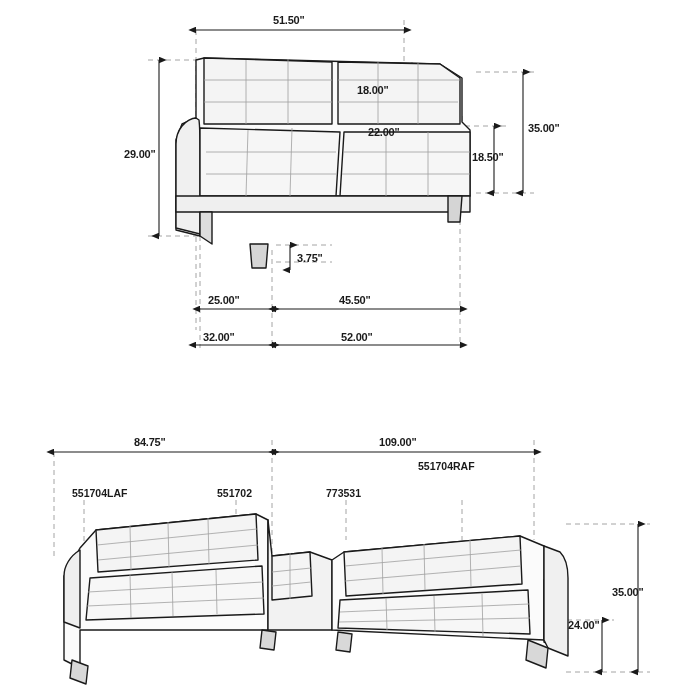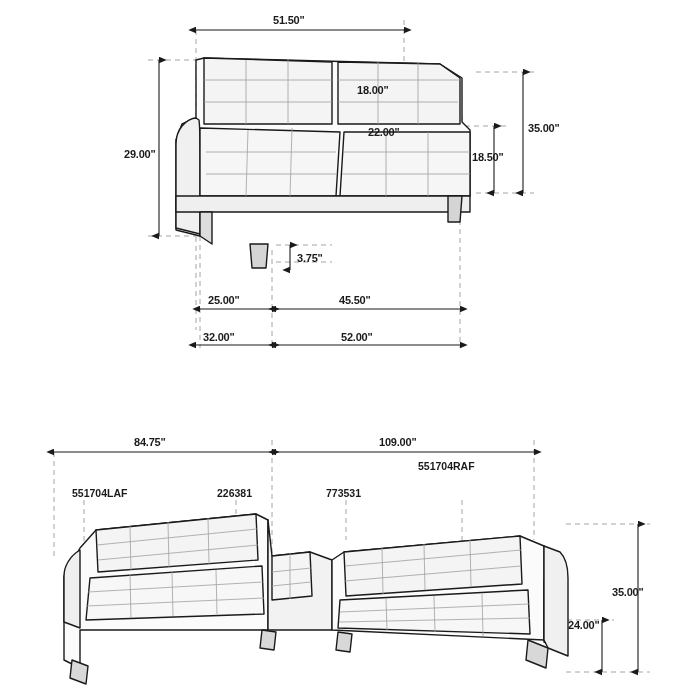--- a/index.html
+++ b/index.html
@@ -209,17 +209,17 @@
   <div class="dim-label" style="left:339px; top:294px;">45.50"</div>
   <div class="dim-label" style="left:203px; top:331px;">32.00"</div>
   <div class="dim-label" style="left:341px; top:331px;">52.00"</div>
 
   <div class="dim-label" style="left:134px; top:436px;">84.75"</div>
   <div class="dim-label" style="left:379px; top:436px;">109.00"</div>
   <div class="dim-label" style="left:612px; top:586px;">35.00"</div>
   <div class="dim-label" style="left:568px; top:619px;">24.00"</div>
 
   <div class="sku-label" style="left:72px; top:487px;">551704LAF</div>
-  <div class="sku-label" style="left:217px; top:487px;">226381</div>
+  <div class="sku-label" style="left:217px; top:487px;">551702</div>
   <div class="sku-label" style="left:326px; top:487px;">773531</div>
   <div class="sku-label" style="left:418px; top:460px;">551704RAF</div>
 
 </div>
 
 </body></html>

